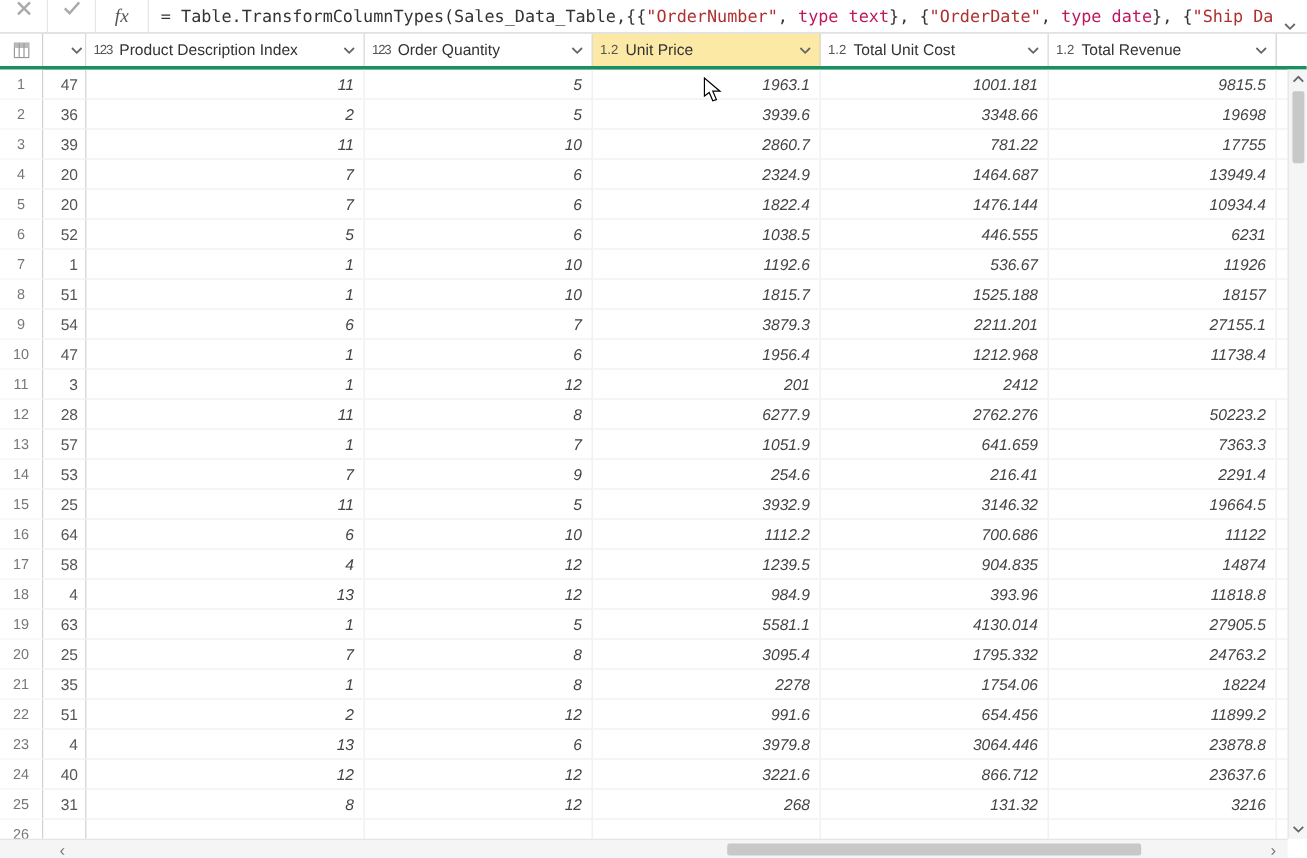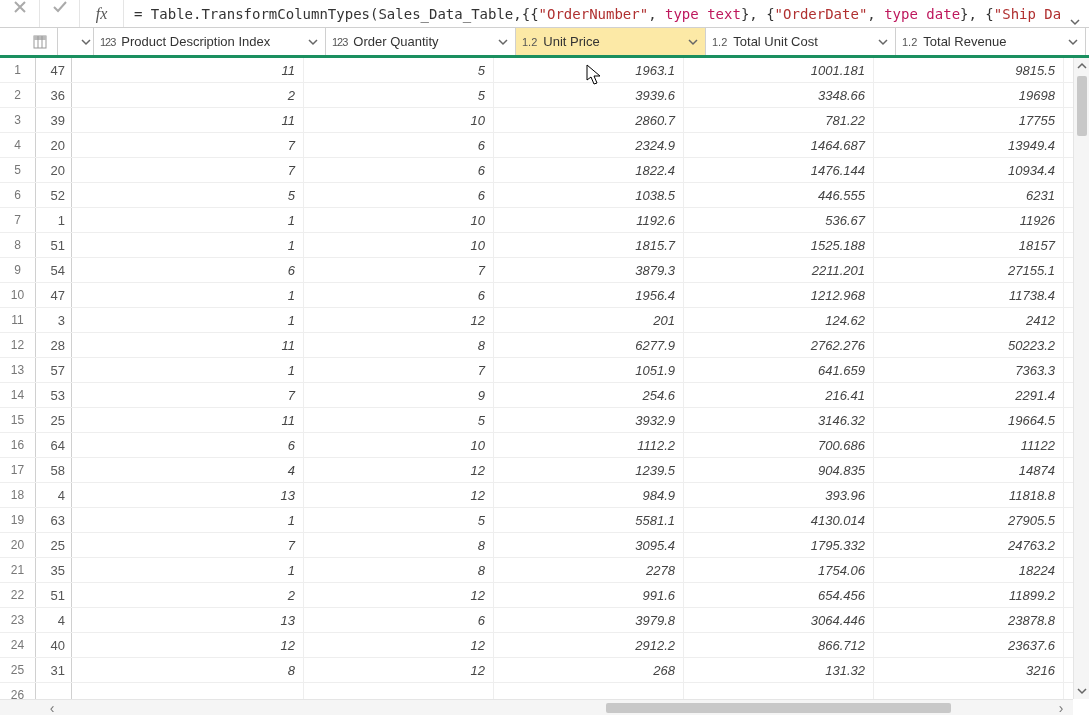--- a/index.html
+++ b/index.html
@@ -14,21 +14,21 @@
   .fx-label { width: 44px; text-align: center; font-style: italic; font-family: "Segoe UI", serif; font-size: 16px; color: #555; border-right: 1px solid #e5e5e5; height: 100%; display:flex; align-items:center; justify-content:center;}
   .formula-text { flex: 1; padding: 0 10px; font-family: Consolas, monospace; font-size: 14px; color: #333; white-space: nowrap; overflow: hidden; height: 100%; display:flex; align-items:center;}
   .tok-str { color: #b03030; }
   .tok-kw { color: #be185d; }
   .fb-expand { width: 28px; display:flex; align-items:center; justify-content:center; color:#777;}
 
   
   .grid-area { flex: 1; position: relative; overflow: hidden; }
 
   
-  .header-row { display: flex; height: 30px; border-bottom: 3px solid #1a8f5f; padding-left: 22px; }
+  .header-row { display: flex; height: 30px; border-bottom: 3px solid #1a8f5f; }
   .corner-cell { width: 36px; border-right: 1px solid #d0d0d0; display:flex; align-items:center; justify-content:center; background:#fff; }
   .corner-cell svg { width:14px; height:14px; fill:#888;}
   .rownum-filter { width: 36px; border-right: 1px solid #d0d0d0; display:flex; align-items:center; justify-content:flex-end; padding-right:2px;}
   .col-head { border-right: 1px solid #d0d0d0; display: flex; align-items: center; padding: 0 4px 0 6px; background: #fff; position: relative; }
   .col-head.selected { background: #fce9a6; }
   .type-icon { font-size: 11px; color: #555; margin-right: 6px; letter-spacing: -1px;}
   .type-icon.dec { letter-spacing: 0; }
   .col-title { flex: 1; color: #333; font-weight: 500; }
   .col-filter { width: 16px; height: 16px; display:flex; align-items:center; justify-content:center;}
   .chev { width:10px; height:10px; }
@@ -247,21 +247,20 @@
           <div class="cell w-price">1956.4</div>
           <div class="cell w-cost">1212.968</div>
           <div class="cell w-rev">11738.4</div>
         </div>
         <div class="row">
           <div class="rownum">11</div>
           <div class="rownum-col2">3</div>
           <div class="cell w-idx">1</div>
           <div class="cell w-qty">12</div>
           <div class="cell w-price">201</div>
-          <div class="cell w-cost">124.62</div>
           <div class="cell w-rev">2412</div>
         </div>
         <div class="row">
           <div class="rownum">12</div>
           <div class="rownum-col2">28</div>
           <div class="cell w-idx">11</div>
           <div class="cell w-qty">8</div>
           <div class="cell w-price">6277.9</div>
           <div class="cell w-cost">2762.276</div>
           <div class="cell w-rev">50223.2</div>
@@ -363,21 +362,21 @@
           <div class="cell w-qty">6</div>
           <div class="cell w-price">3979.8</div>
           <div class="cell w-cost">3064.446</div>
           <div class="cell w-rev">23878.8</div>
         </div>
         <div class="row">
           <div class="rownum">24</div>
           <div class="rownum-col2">40</div>
           <div class="cell w-idx">12</div>
           <div class="cell w-qty">12</div>
-          <div class="cell w-price">2912.2</div>
+          <div class="cell w-price">3221.6</div>
           <div class="cell w-cost">866.712</div>
           <div class="cell w-rev">23637.6</div>
         </div>
         <div class="row">
           <div class="rownum">25</div>
           <div class="rownum-col2">31</div>
           <div class="cell w-idx">8</div>
           <div class="cell w-qty">12</div>
           <div class="cell w-price">268</div>
           <div class="cell w-cost">131.32</div>

